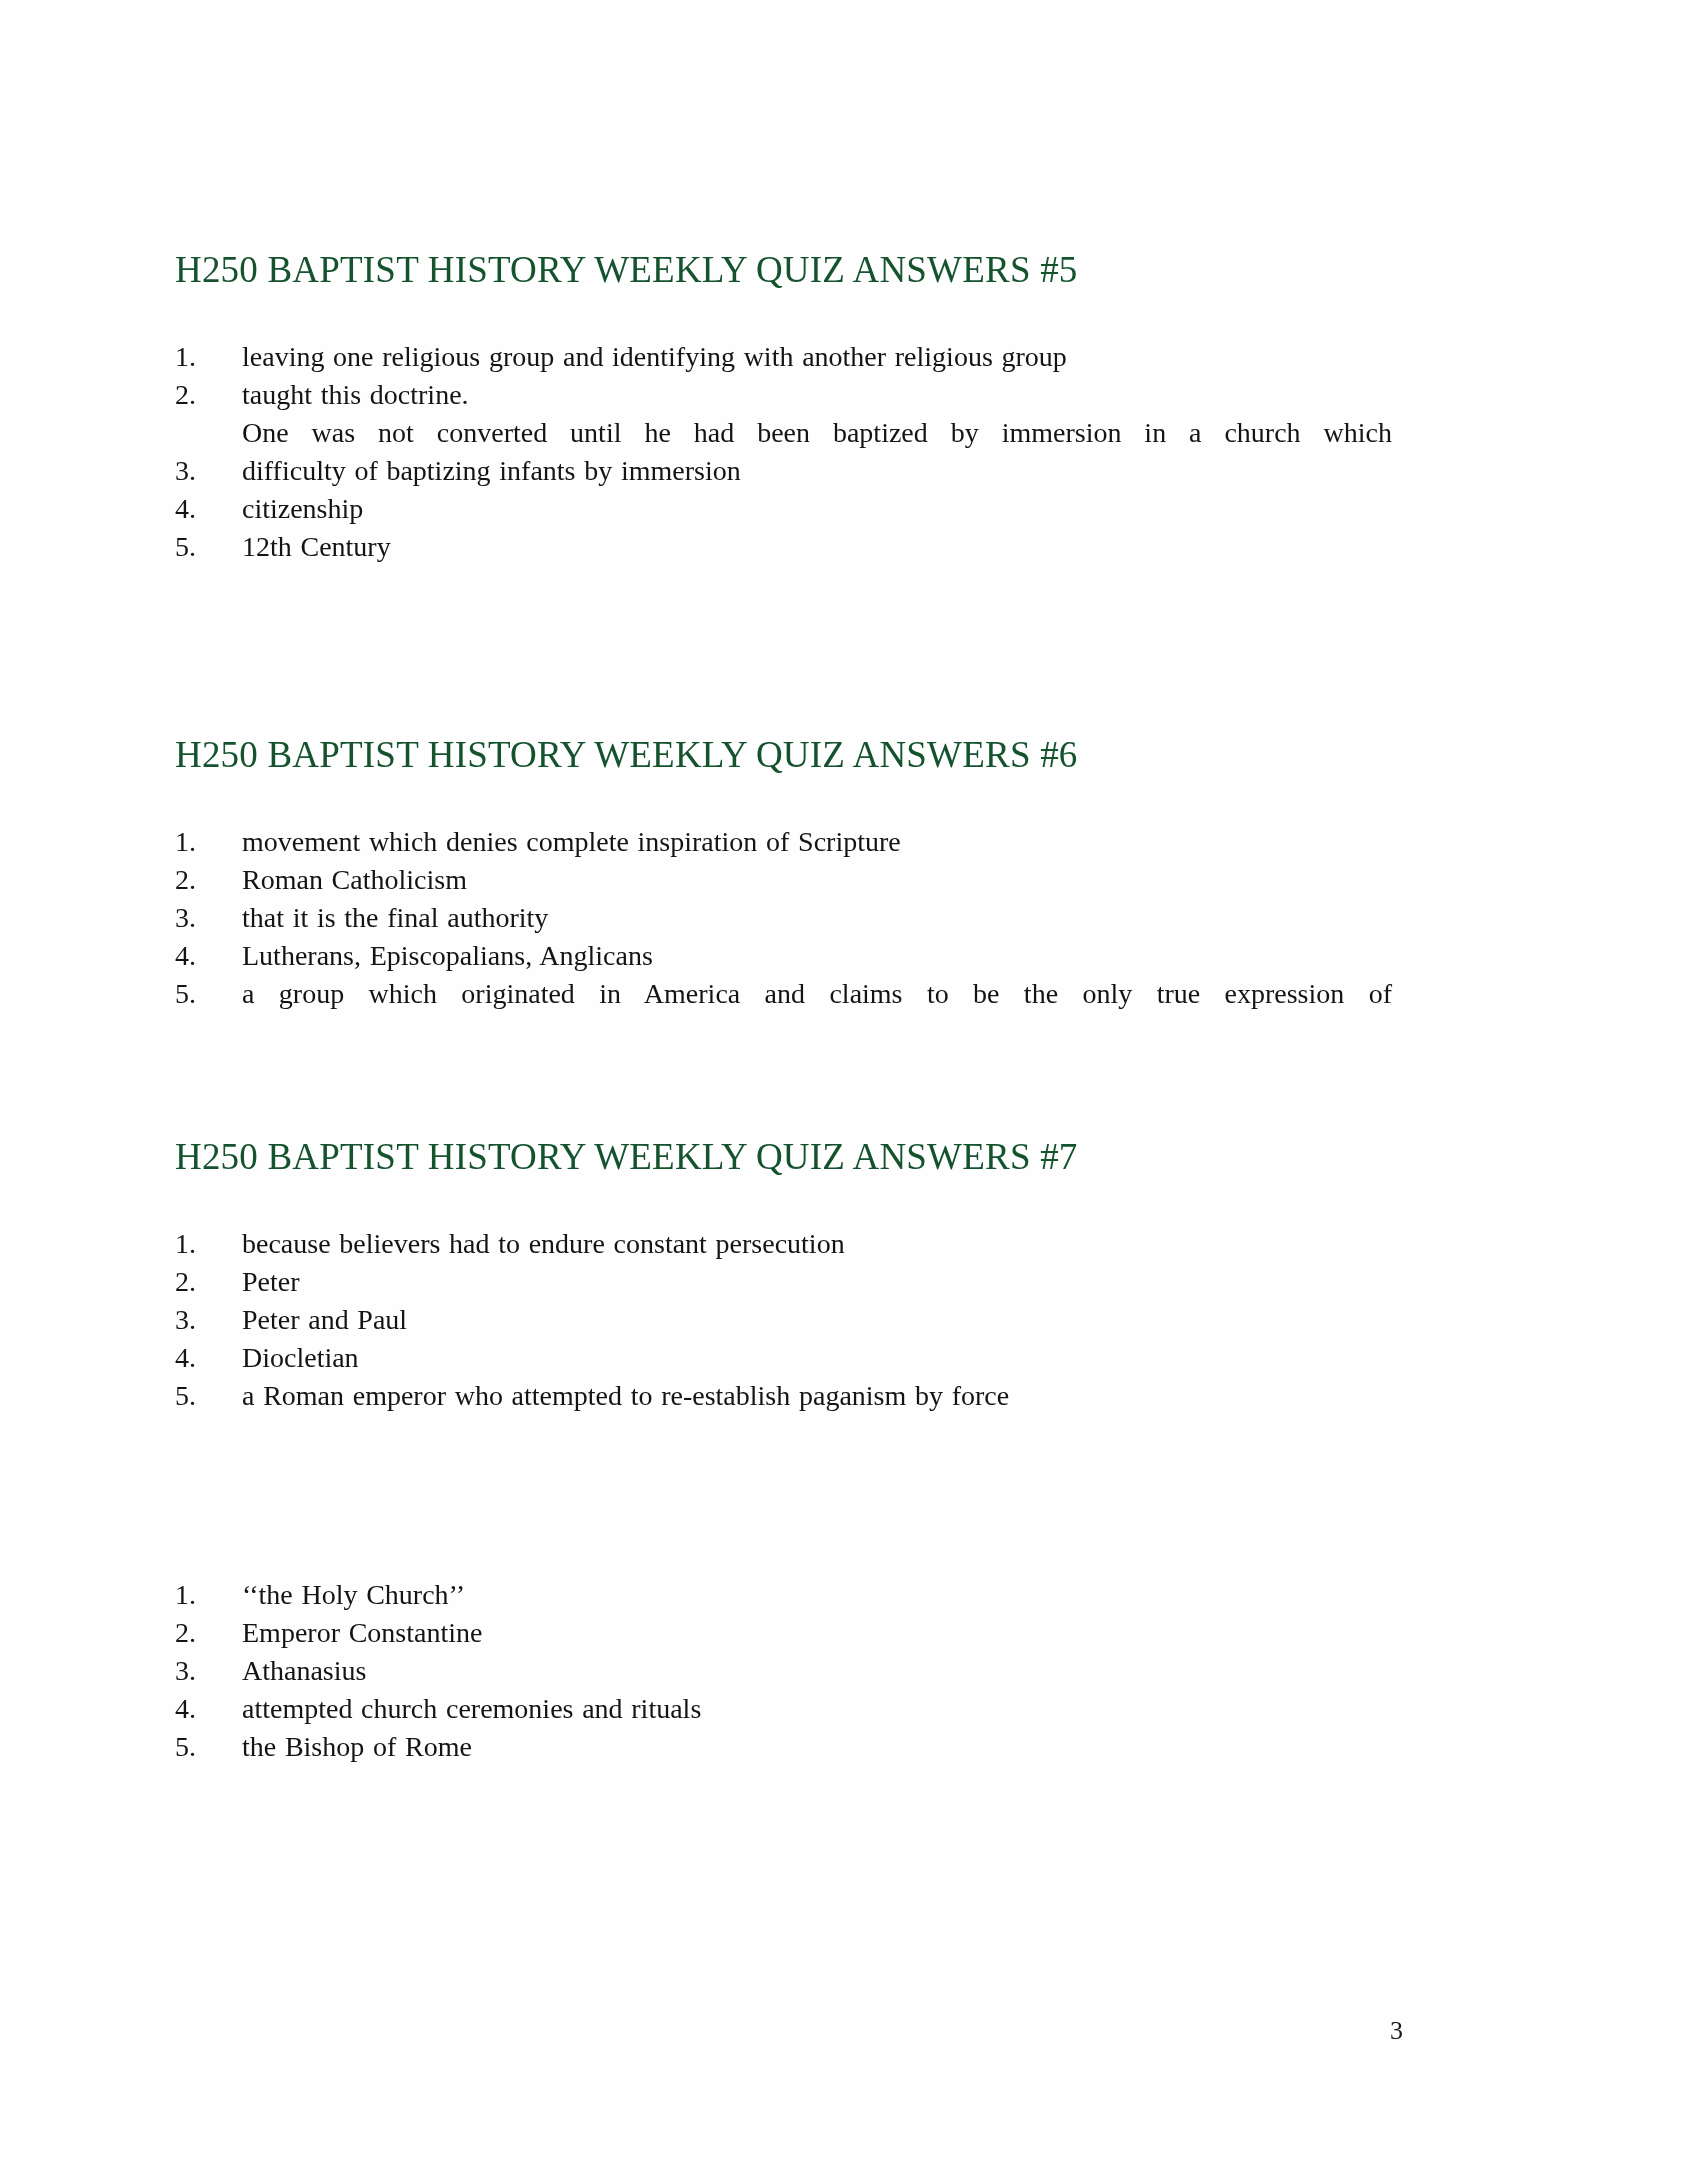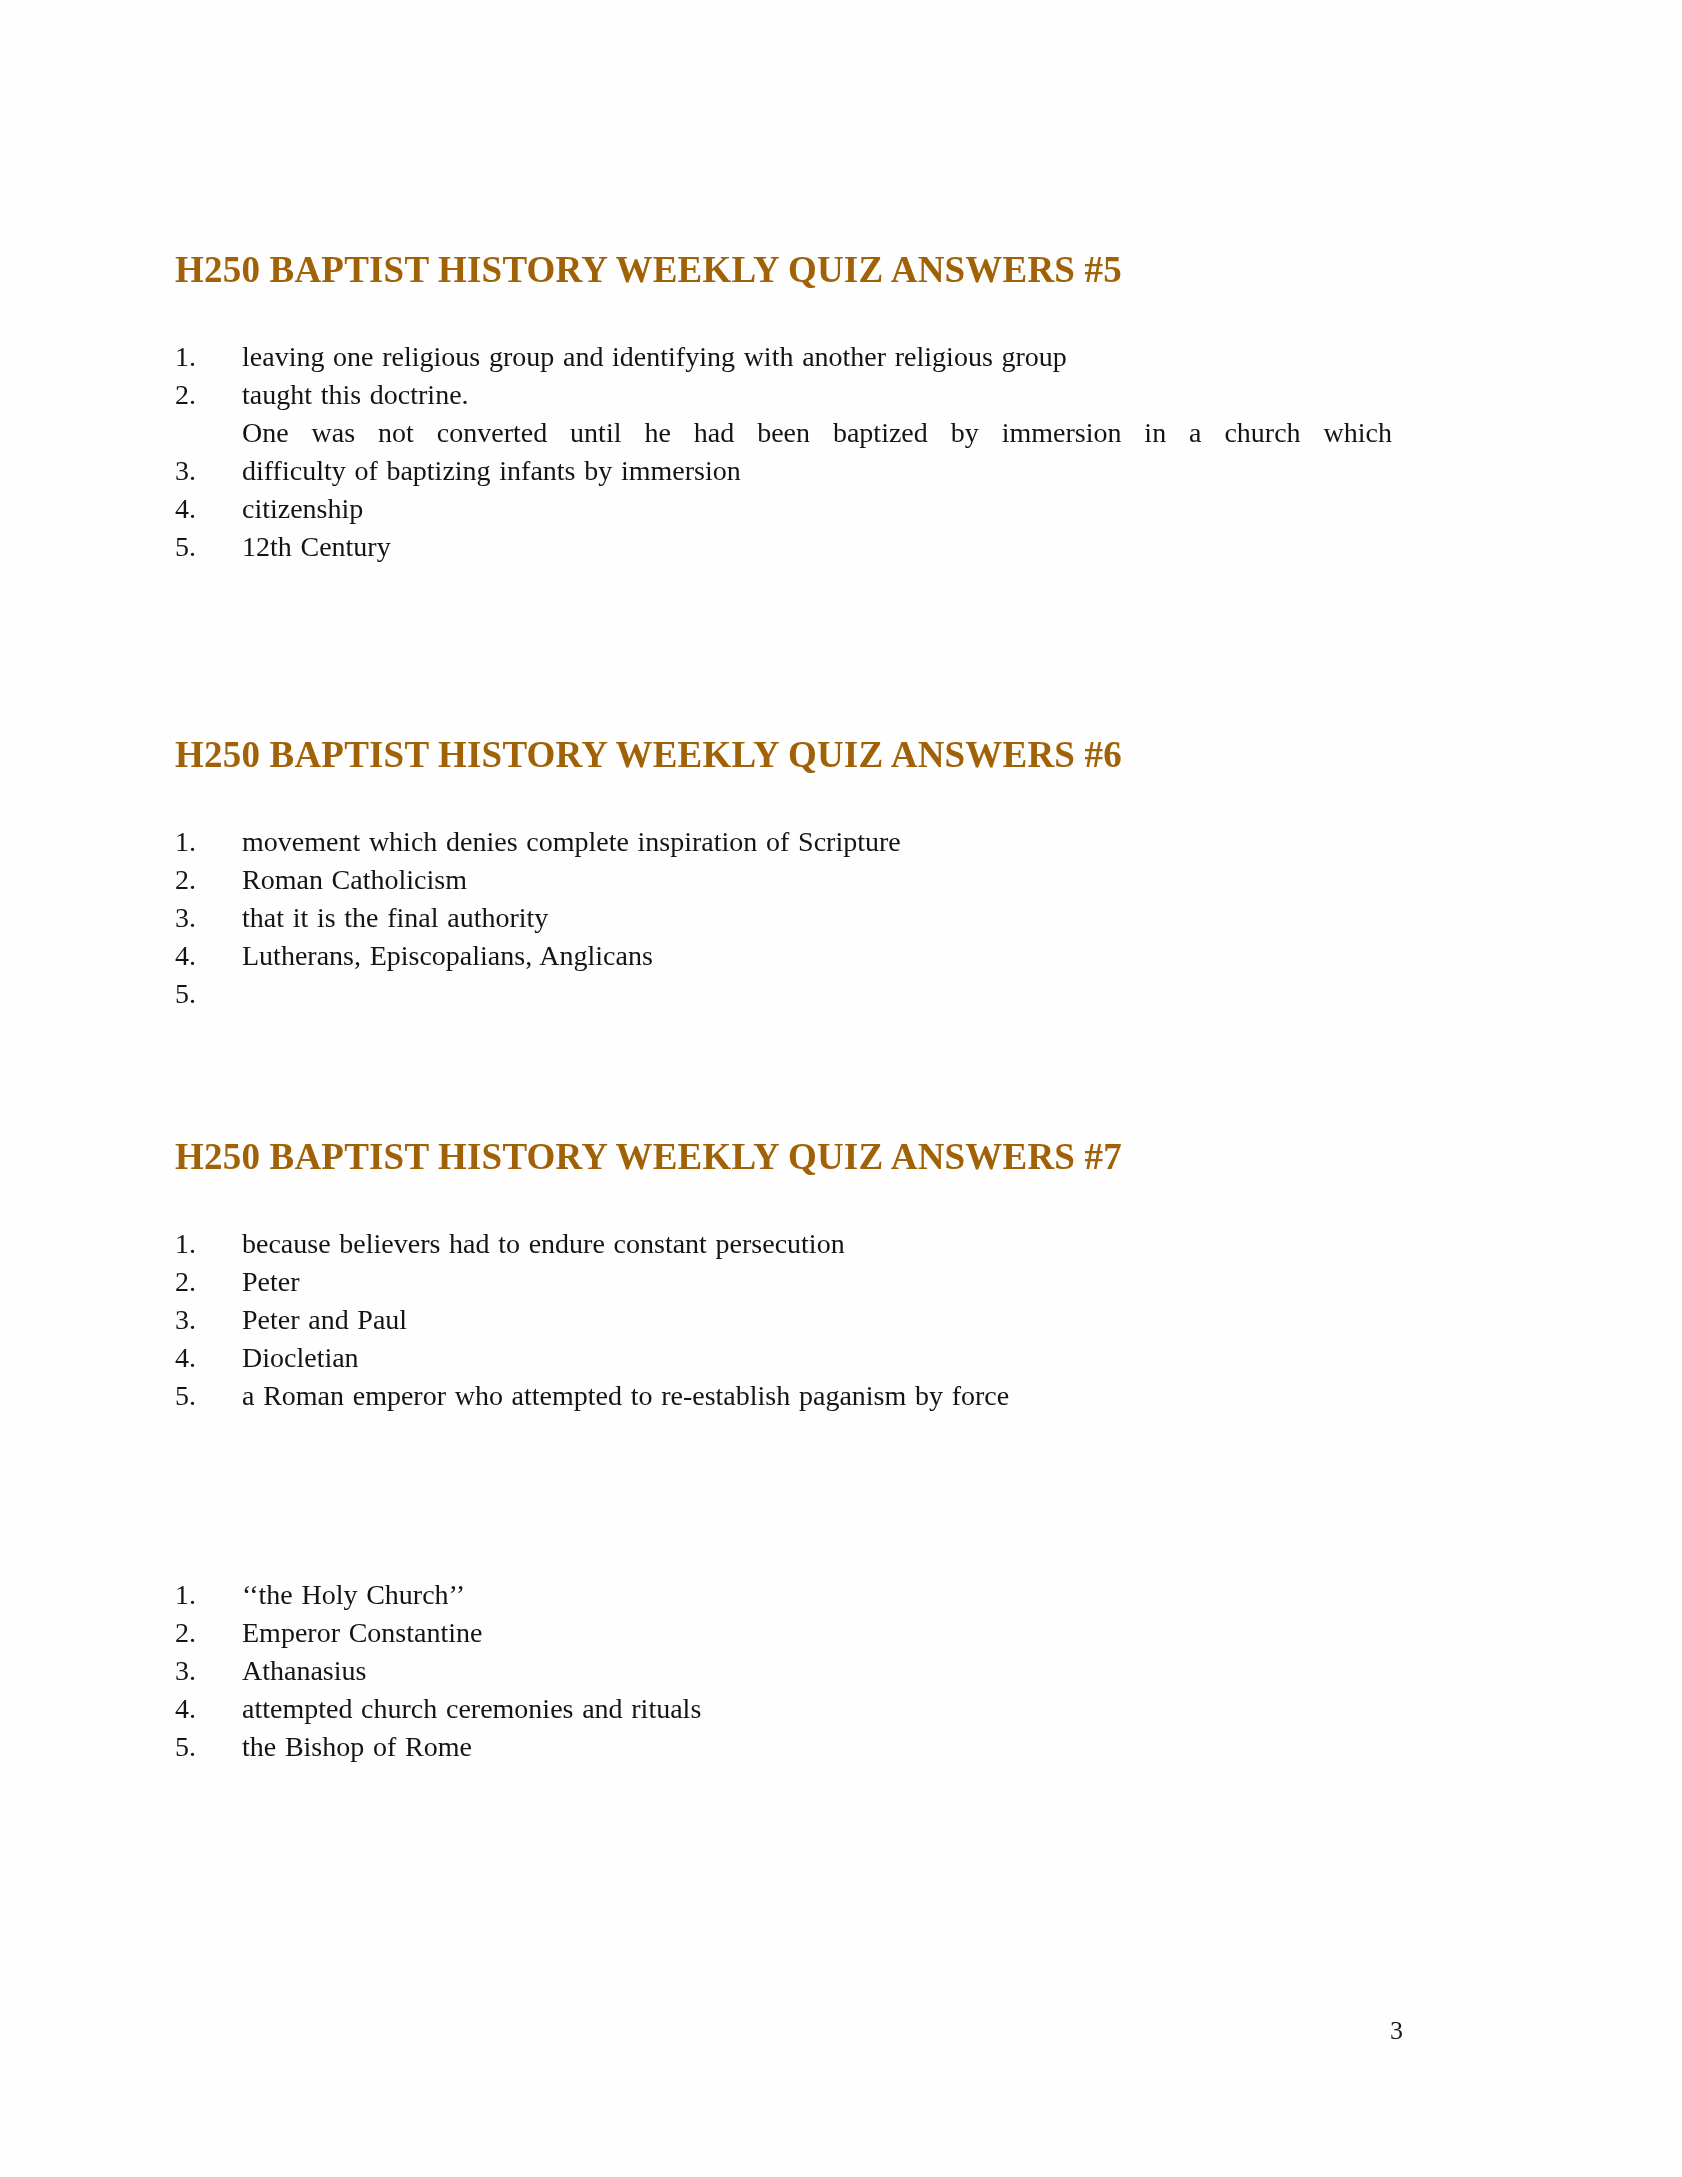--- a/index.html
+++ b/index.html
@@ -22,22 +22,22 @@
     width: 1221px;
   }
   .sec-5 { top: 248px; }
   .sec-6 { top: 700px; margin-top: 33px; }
   .sec-7 { top: 1135px; }
   .sec-8 { top: 1529px; }
   .title {
     margin: 0;
     font-size: 37px;
     line-height: 43px;
-    font-weight: bold;
-    color: #a16207;
+    font-weight: normal;
+    color: #14532d;
     letter-spacing: 0.2px;
     white-space: nowrap;
   }
   .answers {
     list-style: none;
     margin: 47px 0 0 0;
     padding: 0;
     font-size: 28px;
     line-height: 38px;
     word-spacing: 1.7px;
@@ -133,20 +133,21 @@
       </li>
       <li class="item">
         <span class="num">4.</span>
         <span class="txt">
             <span class="ln">Lutherans, Episcopalians, Anglicans</span>
           </span>
       </li>
       <li class="item">
         <span class="num">5.</span>
         <span class="txt">
+            <span class="ln jst">a group which originated in America and claims to be the only true expression of</span>
           </span>
       </li>
     </ol>
   </div>
 
   <div class="section sec-7">
     <h2 class="title">H250 BAPTIST HISTORY WEEKLY QUIZ ANSWERS #7</h2>
     <ol class="answers">
       <li class="item">
         <span class="num">1.</span>

